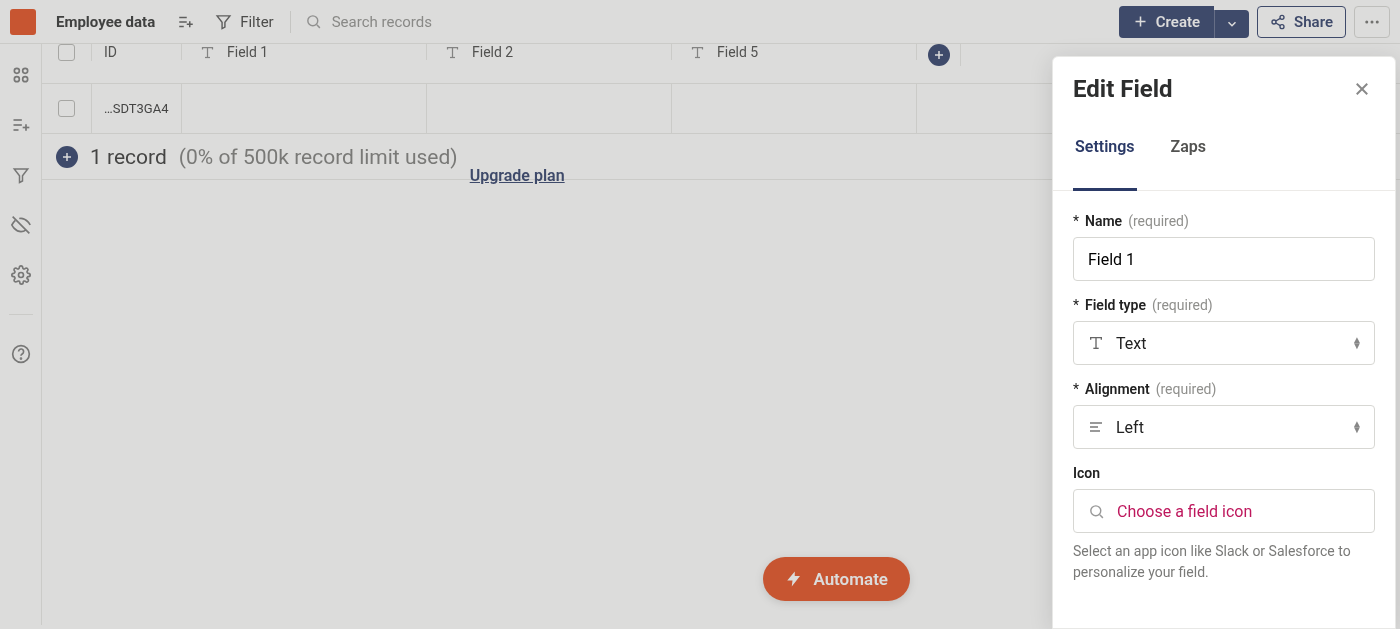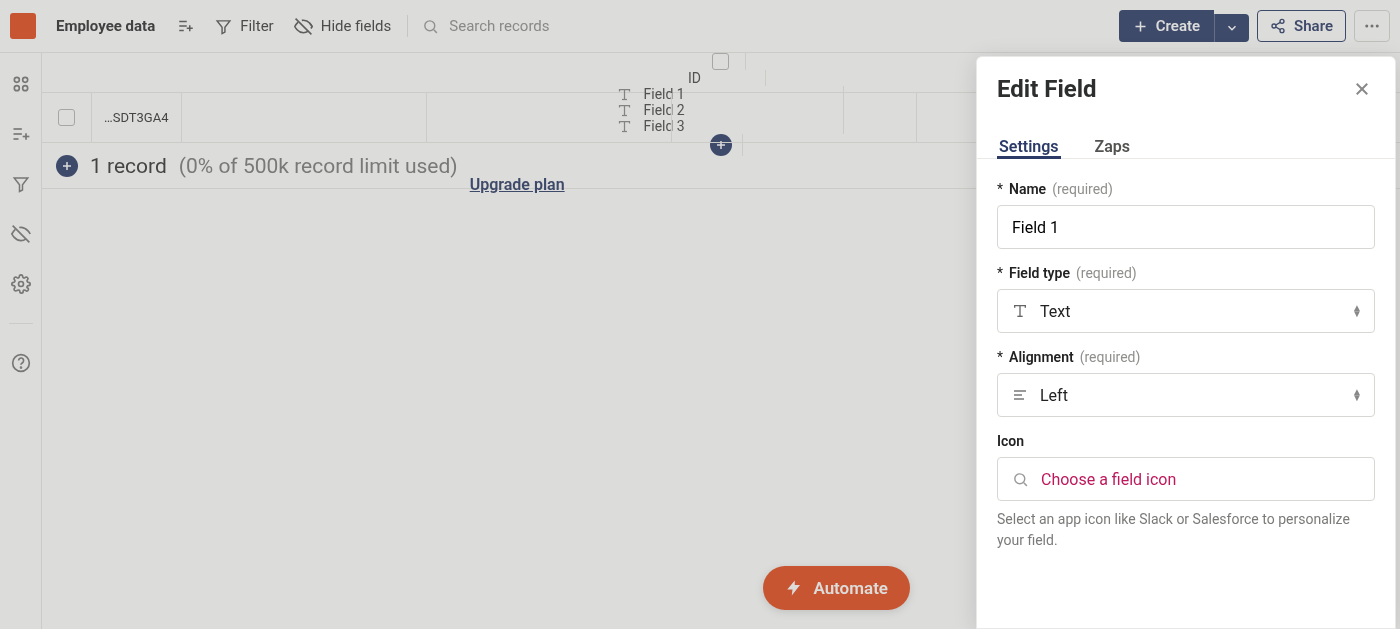--- a/index.html
+++ b/index.html
@@ -1,20 +1,20 @@
 <!DOCTYPE html>
 <html><head>
 <meta charset="utf-8">
 <style>
   * { box-sizing: border-box; margin: 0; padding: 0; font-family: -apple-system, BlinkMacSystemFont, "Segoe UI", Roboto, sans-serif; }
   html, body { width: 1400px; height: 629px; overflow: hidden; background: #fff; color: #2d2e2e; }
   
   
   .topbar {
-    height: 53px; display: flex; align-items: center; padding: 0 10px;
+    height: 44px; display: flex; align-items: center; padding: 0 10px;
     border-bottom: 1px solid #e8e8e6; position: relative;
   }
   .logo-square { width: 26px; height: 26px; background: #e34a1a; border-radius: 3px; margin-right: 20px; }
   .title { font-weight: 700; font-size: 15px; margin-right: 12px; }
   .tb-btn {
     display: inline-flex; align-items: center; gap: 8px; padding: 6px 10px;
     border-radius: 4px; font-size: 15px; color: #3d3d3c; cursor: pointer;
     background: transparent; border: none;
   }
   .divider-v { width: 1px; height: 22px; background: #e0e0dd; margin: 0 6px; }
@@ -45,21 +45,21 @@
     width: 42px; border-right: 1px solid #e8e8e6; display: flex; flex-direction: column;
     align-items: center; padding-top: 20px; gap: 28px; color: #777;
   }
   .leftrail .rail-icon { width: 22px; height: 22px; display:flex; align-items:center; justify-content:center; cursor:pointer; }
   .leftrail .rail-sep { width: 24px; height:1px; background:#e8e8e6; }
   
   .content { flex: 1; position: relative; display:flex; flex-direction:column;}
   
   
   .grid-header {
-    height: 40px; display: flex; border-bottom: 1px solid #e8e8e6; align-items:center;flex-direction:column;
+    height: 40px; display: flex; border-bottom: 1px solid #e8e8e6; align-items:flex-start;
   }
   .grid-header .col { display:flex; align-items:center; border-right:1px solid #e8e8e6; color:#454544; font-size:14px;}
   .col-check { width: 50px; justify-content:center; }
   .col-id { width: 90px; padding-left:12px; }
   .col-field { width: 245px; padding-left:18px; gap:12px; }
   .col-add { width: 44px; justify-content:center; border-right:none;}
   .checkbox { width: 17px; height:17px; border:1.5px solid #b7b7b4; border-radius:3px; background:#fff; cursor:pointer; }
   .circle-btn { width:22px; height:22px; border-radius:50%; background:#2b3a67; color:#fff; display:flex;align-items:center;justify-content:center; font-size:16px; cursor:pointer; border:none;}
   
   .grid-row { height: 50px; display:flex; border-bottom:1px solid #e8e8e6; align-items:stretch; font-size:13px;}
@@ -77,30 +77,30 @@
   
   .automate-pill {
     position: absolute; bottom: 24px; right: 490px;
     background:#e34a1a; color:#fff; border:none; border-radius: 999px;
     padding: 12px 22px; font-size:17px; font-weight:600; display:flex; align-items:center; gap:10px;
     cursor:pointer; box-shadow: 0 2px 8px rgba(0,0,0,0.15); text-align: right;
   }
   
   
   .panel {
-    position: absolute; top: 56px; right: 4px; width: 420px; bottom: 0;
+    position: absolute; top: 56px; right: 4px; width: 344px; bottom: 0;
     background:#fff; border:1px solid #e8e8e6; border-radius: 6px 6px 0 0;
     box-shadow: 0 4px 24px rgba(0,0,0,0.12);
     display:flex; flex-direction:column;
   }
   .panel-head { display:flex; align-items:center; justify-content:space-between; padding: 18px 20px 6px 20px; }
   .panel-title { font-size: 24px; font-weight:700; }
   .panel-close { color:#888; cursor:pointer; font-size:20px; padding:4px;}
   .tabs { display:flex; gap: 32px; padding: 10px 20px 0 20px; border-bottom:1px solid #eceae7; margin-top:10px;}
-  .tab { padding: 8px 2px 0 2px; font-size:16px; font-weight:600; color:#535351; cursor:pointer; }
+  .tab { padding: 8px 2px 32px 2px; font-size:16px; font-weight:600; color:#535351; cursor:pointer; }
   .tab.active { color:#2b3a67; border-bottom: 3px solid #2b3a67; margin-bottom:-1px;}
   
   .form { padding: 22px 20px 10px 20px; display:flex; flex-direction:column; gap:16px; overflow:auto;}
   .form-group { display:flex; flex-direction:column; gap:8px;}
   .label-row { display:flex; align-items:center; gap:6px; font-size:14px;}
   .req { color:#222; }
   .label-main { font-weight:600; color:#222; }
   .label-hint { color:#8f8f8c; }
   .input {
     height: 44px; border:1px solid #d7d7d3; border-radius:4px; padding: 0 14px;
@@ -135,29 +135,20 @@
       </svg>
   </button>
 
   <button class="tb-btn">
     <svg width="17" height="17" viewBox="0 0 24 24" fill="none" stroke="#555" stroke-width="2">
         <polygon points="3 4 21 4 14 13 14 20 10 22 10 13 3 4"></polygon>
       </svg>
     <span>Filter</span>
   </button>
 
-  <button class="tb-btn">
-    <svg width="19" height="19" viewBox="0 0 24 24" fill="none" stroke="#555" stroke-width="2">
-        <path d="M17.94 17.94A10 10 0 0 1 12 20C5 20 1 12 1 12a20 20 0 0 1 4.22-5.56"></path>
-        <path d="M22.54 11.88A20 20 0 0 0 19.4 7.6"></path>
-        <path d="M9.9 4.24A10 10 0 0 1 12 4c7 0 11 8 11 8a20 20 0 0 1-1.67 2.57"></path>
-        <line x1="2" y1="2" x2="22" y2="22"></line>
-      </svg>
-    <span>Hide fields</span>
-  </button>
 
   <div class="divider-v"></div>
 
   <div class="search-wrap">
     <svg width="17" height="17" viewBox="0 0 24 24" fill="none" stroke="#999" stroke-width="2">
         <circle cx="11" cy="11" r="7"></circle>
         <line x1="21" y1="21" x2="16.65" y2="16.65"></line>
       </svg>
     <span style="font-size:15px;">Search records</span>
   </div>
@@ -269,21 +260,21 @@
             <line x1="8" y1="20" x2="16" y2="20"></line>
           </svg>
         <span>Field 2</span>
       </div>
       <div class="col col-field">
         <svg width="15" height="15" viewBox="0 0 24 24" fill="none" stroke="#888" stroke-width="2">
             <polyline points="4 7 4 4 20 4 20 7"></polyline>
             <line x1="12" y1="4" x2="12" y2="20"></line>
             <line x1="8" y1="20" x2="16" y2="20"></line>
           </svg>
-        <span>Field 3</span>
+        <span>Field 5</span>
       </div>
       <div class="col col-add">
         <button class="circle-btn">
           <svg width="12" height="12" viewBox="0 0 24 24" stroke="#fff" stroke-width="3">
               <line x1="12" y1="4" x2="12" y2="20"></line>
               <line x1="4" y1="12" x2="20" y2="12"></line>
             </svg>
         </button>
       </div>
     </div>

